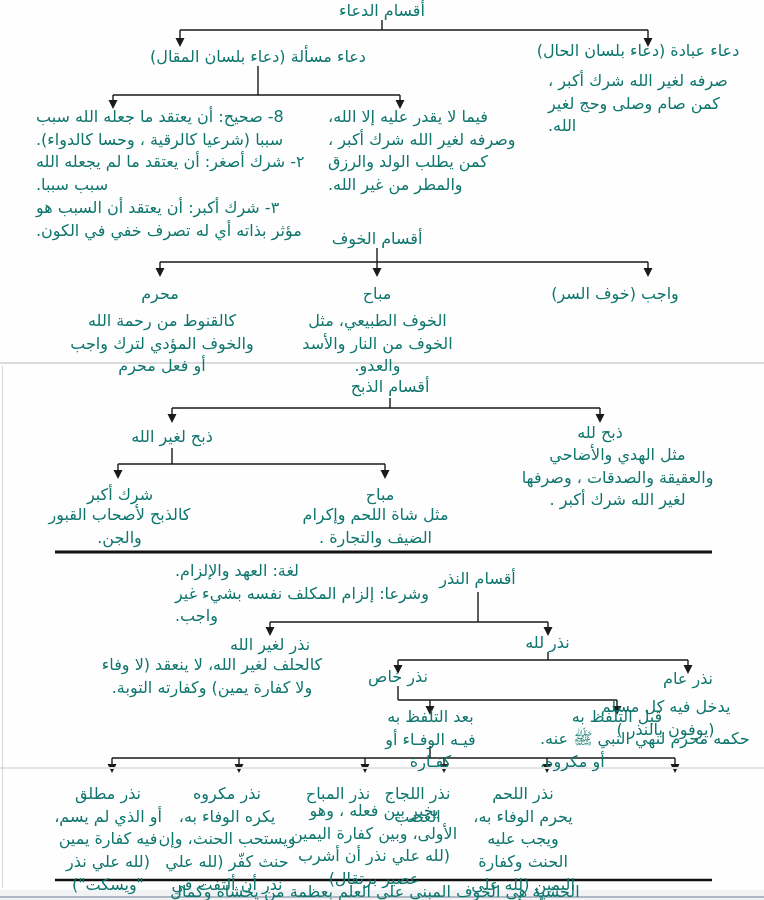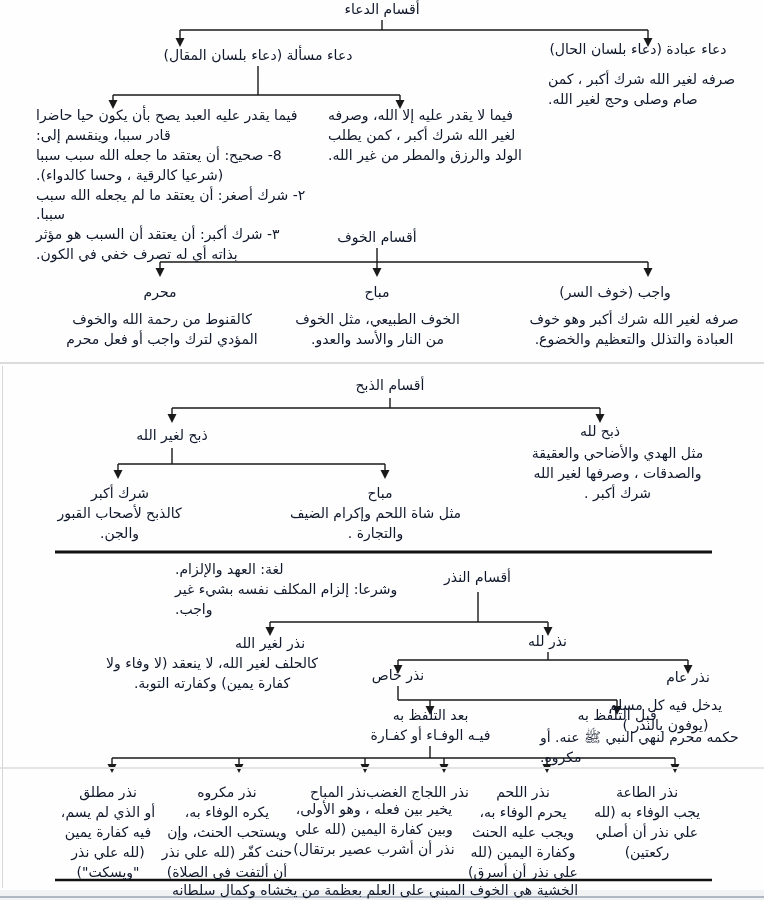--- a/index.html
+++ b/index.html
@@ -1,21 +1,21 @@
 <!DOCTYPE html>
 <html lang="ar" dir="rtl"><head>
 <meta charset="utf-8">
 <style>
   html,body{margin:0;padding:0;background:#e9ebee;}
   .page{
     position:relative;width:764px;height:900px;margin:0 auto;
     background:#fefefe;overflow:hidden;
     font-family:"DejaVu Sans",sans-serif;color:#1b1b1b;
   }
-  .t{position:absolute;direction:rtl;font-size:14px;line-height:1.42;color:#0f172a;}
+  .t{position:absolute;direction:rtl;font-size:16px;line-height:1.42;color:#0f766e;}
   .c{text-align:center;}
   .r{text-align:left;}
   .t p{margin:0;}
   svg.wires{position:absolute;left:0;top:0;pointer-events:none;}
   .edge-left{position:absolute;left:2px;top:366px;width:1px;height:522px;background:#d6d6d6;}
   .band{position:absolute;left:0;width:764px;}
   .band.b1{top:362px;height:2px;background:#dcdcdc;}
   .band.b2{top:767px;height:2px;background:#e4e4e4;}
   .strip{position:absolute;left:0;top:890px;width:764px;height:10px;background:#f1f2f4;}
   .strip-line{position:absolute;left:0;top:896px;width:764px;height:2px;background:#b0b8c3;}
@@ -82,34 +82,32 @@
   <div class="edge-left"></div>
   <div class="strip"></div>
   <div class="strip-line"></div>
 
   <div class="t c" style="left:322px;top:0;width:120px">أقسام الدعاء</div>
   <div class="t c" style="left:148px;top:46px;width:220px">دعاء مسألة (دعاء بلسان المقال)</div>
   <div class="t c" style="left:528px;top:40px;width:220px">دعاء عبادة (دعاء بلسان الحال)</div>
   <div class="t r" style="left:548px;top:70px;width:204px">صرفه لغير الله شرك أكبر ، كمن صام وصلى وحج لغير الله.</div>
 
   <div class="t r" style="left:36px;top:106px;width:270px">
-    <p>فيما يقدر عليه العبد يصح بأن يكون حيا حاضرا قادر سببا، وينقسم إلى:</p>
     <p>8- صحيح: أن يعتقد ما جعله الله سبب سببا (شرعيا كالرقية ، وحسا كالدواء).</p>
     <p>٢- شرك أصغر: أن يعتقد ما لم يجعله الله سبب سببا.</p>
     <p>٣- شرك أكبر: أن يعتقد أن السبب هو مؤثر بذاته أي له تصرف خفي في الكون.</p>
   </div>
   <div class="t r" style="left:328px;top:106px;width:196px">فيما لا يقدر عليه إلا الله، وصرفه لغير الله شرك أكبر ، كمن يطلب الولد والرزق والمطر من غير الله.</div>
 
   <div class="t c" style="left:317px;top:228px;width:120px">أقسام الخوف</div>
   <div class="t c" style="left:120px;top:283px;width:80px">محرم</div>
   <div class="t c" style="left:337px;top:283px;width:80px">مباح</div>
   <div class="t c" style="left:540px;top:283px;width:150px">واجب (خوف السر)</div>
   <div class="t c" style="left:290px;top:310px;width:175px">الخوف الطبيعي، مثل الخوف من النار والأسد والعدو.</div>
   <div class="t c" style="left:62px;top:310px;width:200px">كالقنوط من رحمة الله والخوف المؤدي لترك واجب أو فعل محرم</div>
-  <div class="t c" style="left:518px;top:310px;width:232px">صرفه لغير الله شرك أكبر وهو خوف العبادة والتذلل والتعظيم والخضوع.</div>
 
   <div class="t c" style="left:330px;top:376px;width:120px">أقسام الذبح</div>
   <div class="t c" style="left:112px;top:426px;width:120px">ذبح لغير الله</div>
   <div class="t c" style="left:555px;top:422px;width:90px">ذبح لله</div>
   <div class="t c" style="left:520px;top:444px;width:195px">مثل الهدي والأضاحي والعقيقة والصدقات ، وصرفها لغير الله شرك أكبر .</div>
   <div class="t c" style="left:70px;top:484px;width:100px">شرك أكبر</div>
   <div class="t c" style="left:42px;top:504px;width:155px">كالذبح لأصحاب القبور والجن.</div>
   <div class="t c" style="left:340px;top:484px;width:80px">مباح</div>
   <div class="t c" style="left:288px;top:504px;width:175px">مثل شاة اللحم وإكرام الضيف والتجارة .</div>
 
@@ -126,24 +124,20 @@
   <div class="t c" style="left:648px;top:668px;width:80px">نذر عام</div>
   <div class="t c" style="left:598px;top:696px;width:135px">يدخل فيه كل مسلم (يوفون بالنذر )</div>
 
   <div class="t c" style="left:368px;top:706px;width:125px">
     <p>بعد التلفظ به</p>
     <p>فيـه الوفـاء أو كفـارة</p>
   </div>
   <div class="t c" style="left:557px;top:706px;width:120px">قبل التلفظ به</div>
   <div class="t r" style="left:540px;top:728px;width:222px">حكمه محرم لنهي النبي ﷺ عنه. أو مكروه.</div>
 
-  <div class="t c" style="left:582px;top:783px;width:130px">
-    <p>نذر الطاعة</p>
-    <p>يجب الوفاء به (لله علي نذر أن أصلي ركعتين)</p>
-  </div>
   <div class="t c" style="left:466px;top:783px;width:114px">
     <p>نذر اللحم</p>
     <p>يحرم الوفاء به، ويجب عليه الحنث وكفارة اليمين (لله علي نذر أن أسرق)</p>
   </div>
   <div class="t c" style="left:360px;top:783px;width:115px">نذر اللجاج الغضب</div>
   <div class="t c" style="left:303px;top:783px;width:70px">نذر المباح</div>
   <div class="t c" style="left:290px;top:800px;width:168px">يخير بين فعله ، وهو الأولى، وبين كفارة اليمين (لله علي نذر أن أشرب عصير برتقال)</div>
   <div class="t c" style="left:158px;top:783px;width:138px">
     <p>نذر مكروه</p>
     <p>يكره الوفاء به، ويستحب الحنث، وإن حنث كفّر (لله علي نذر أن ألتفت في الصلاة)</p>

